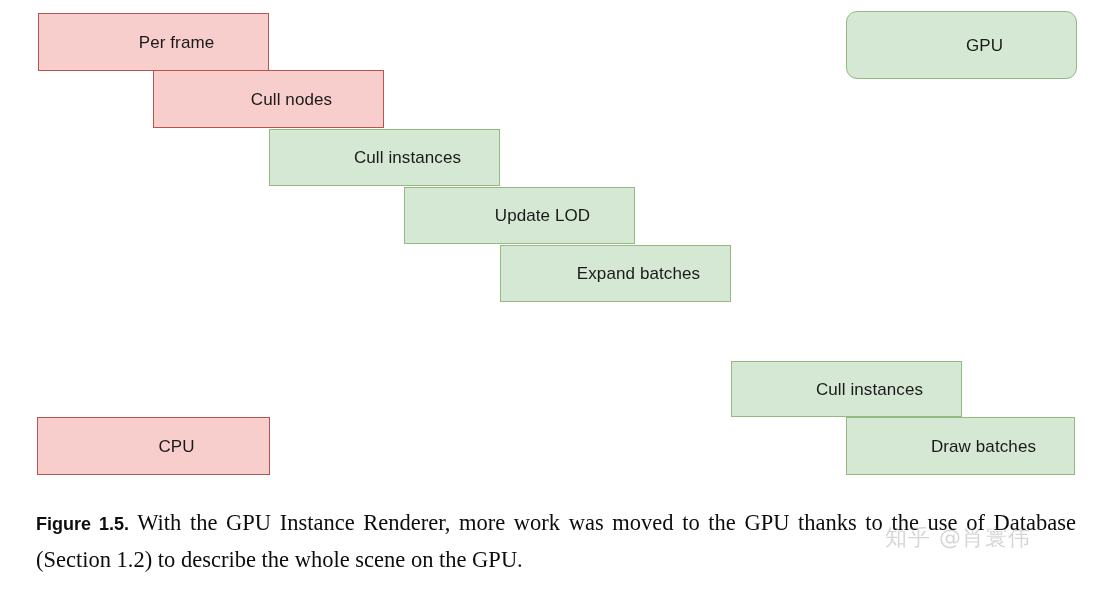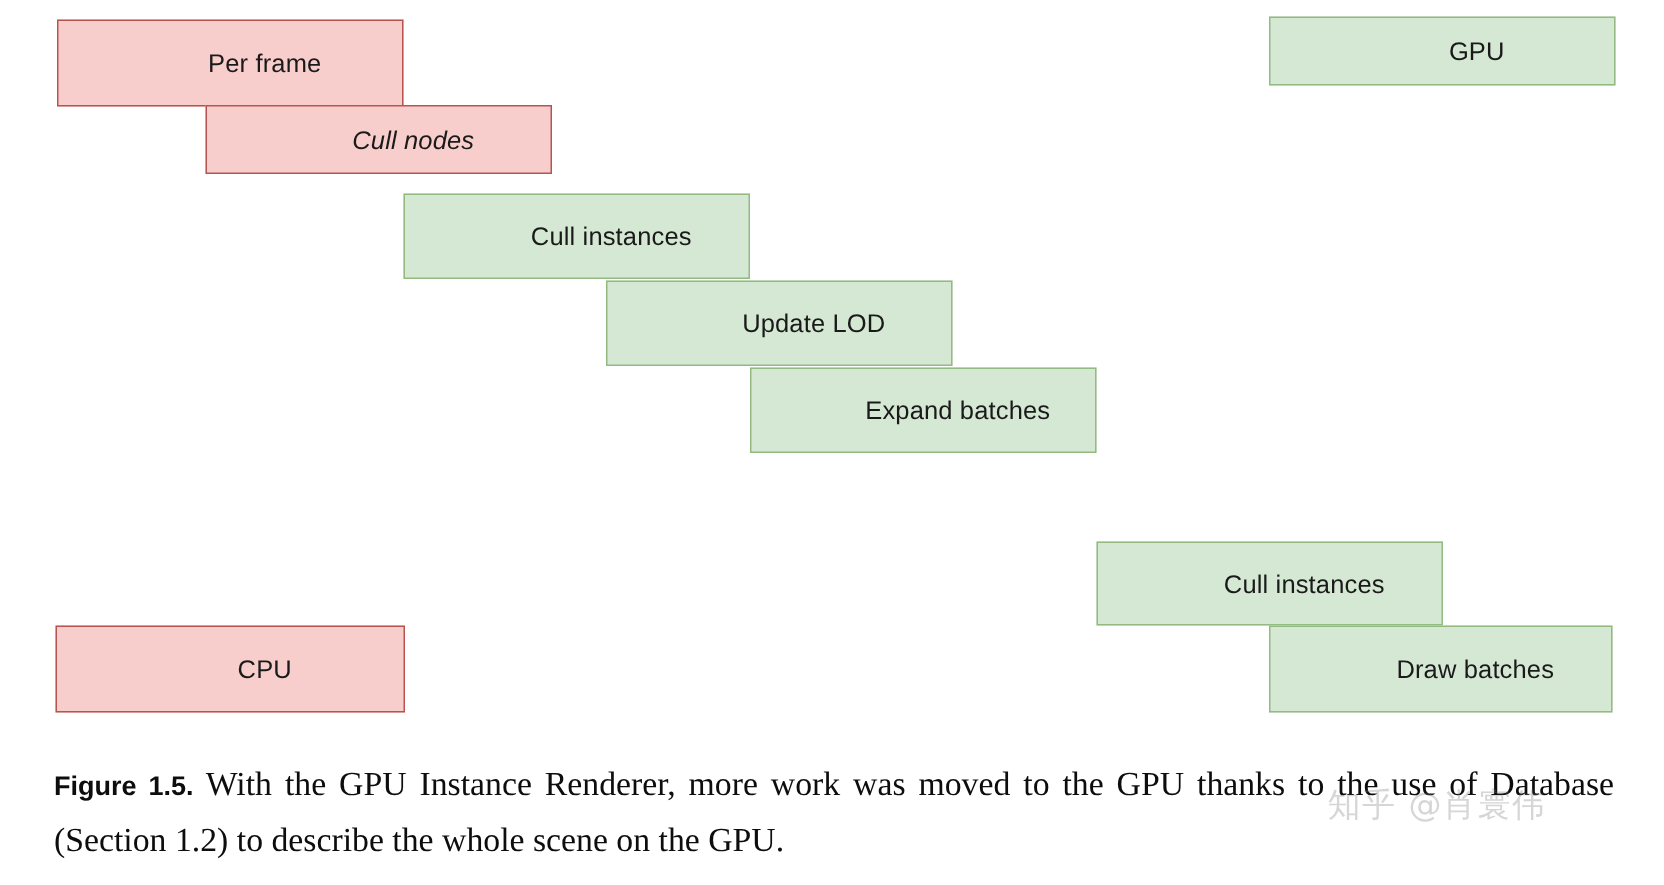--- a/index.html
+++ b/index.html
@@ -82,30 +82,30 @@
     user-select: none;
     pointer-events: none;
   }
 </style>
 </head>
 <body>
 
 <div id="page">
 
   <div id="diagram">
-      <div class="node green" style="left: 846px; top: 11px; width: 231px; height: 46px;">
+      <div class="node green" style="left: 846px; top: 11px; width: 231px; height: 68px; border-radius: 11px;">
         <span class="node-label">GPU</span>
       </div>
       <div class="node pink" style="left: 37px; top: 417px; width: 233px; height: 58px;">
         <span class="node-label">CPU</span>
       </div>
       <div class="node pink" style="left: 38px; top: 13px; width: 231px; height: 58px;">
         <span class="node-label">Per frame</span>
       </div>
-      <div class="node pink" style="left: 137px; top: 70px; width: 231px; height: 46px; font-style: italic;">
+      <div class="node pink" style="left: 153px; top: 70px; width: 231px; height: 58px;">
         <span class="node-label">Cull nodes</span>
       </div>
       <div class="node green" style="left: 269px; top: 129px; width: 231px; height: 57px;">
         <span class="node-label">Cull instances</span>
       </div>
       <div class="node green" style="left: 404px; top: 187px; width: 231px; height: 57px;">
         <span class="node-label">Update LOD</span>
       </div>
       <div class="node green" style="left: 500px; top: 245px; width: 231px; height: 57px;">
         <span class="node-label">Expand batches</span>

